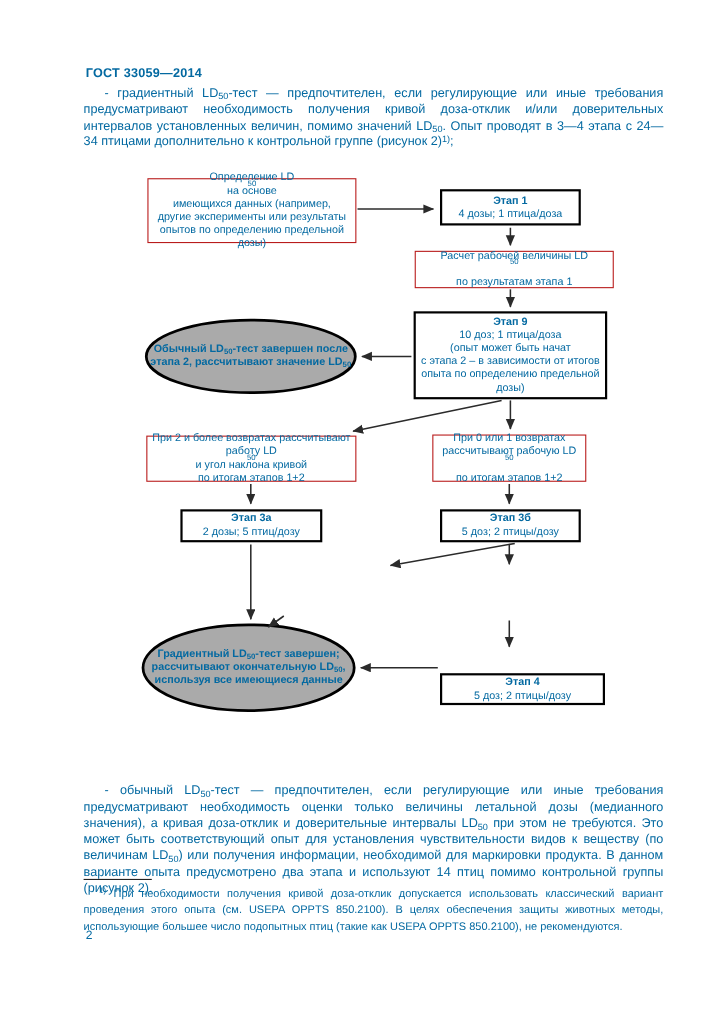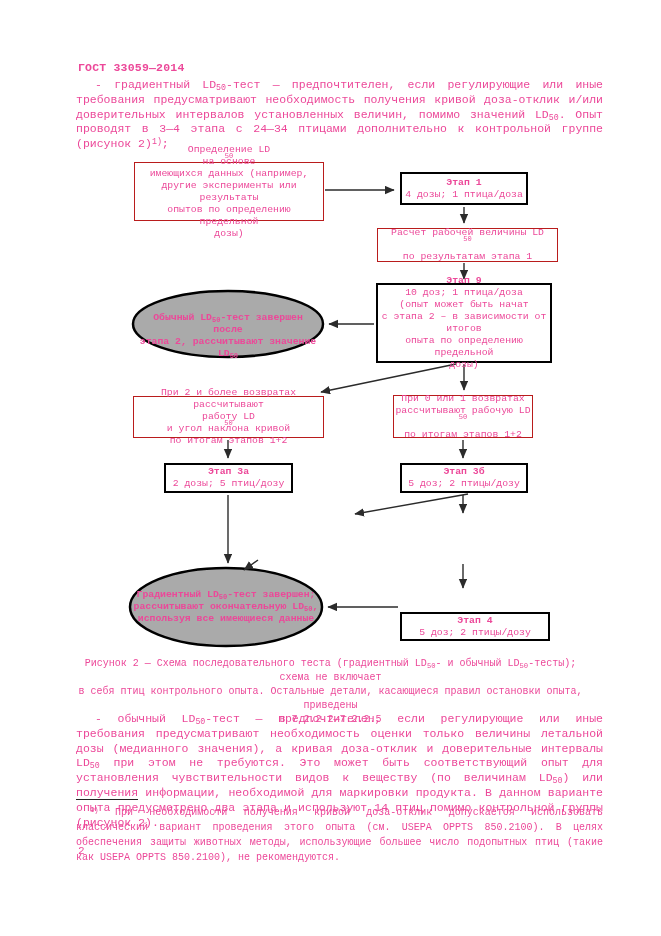--- a/index.html
+++ b/index.html
@@ -1,18 +1,18 @@
 <!DOCTYPE html>
 <html lang="ru"><head>
 <meta charset="utf-8">
 <style>
   html,body{margin:0;padding:0;background:#ffffff;}
   .page{
     position:relative;width:661px;height:936px;background:#fff;
-    font-family:Liberation Mono, monospace;color:#ec4899;overflow:hidden;
+    font-family:Liberation Sans, sans-serif;color:#0369a1;overflow:hidden;
   }
   .doc-number{position:absolute;left:78px;top:61px;font-size:11.5px;font-weight:bold;letter-spacing:.2px;}
   .para{
     position:absolute;left:76px;width:527px;font-size:11.5px;line-height:14.8px;
     text-align:justify;text-indent:19px;
   }
   .para1{top:78px;}
   .para2{top:712px;}
   sub{font-size:.72em;vertical-align:-0.28em;line-height:0;}
   sup{font-size:.72em;vertical-align:.38em;line-height:0;}
@@ -142,23 +142,20 @@
     <div class="fnode stage n-stage4">
       <div class="stage-title">Этап 4</div>
       <div>5 доз; 2 птицы/дозу</div>
     </div>
 
     <div class="ell-text n-ell2-text">Градиентный LD<sub>50</sub>-тест завершен;
 рассчитывают окончательную LD<sub>50</sub>,
 используя все имеющиеся данные</div>
   </div>
 
-  <div class="caption">Рисунок 2 — Схема последовательного теста (градиентный LD<sub>50</sub>- и обычный LD<sub>50</sub>-тесты); схема не включает
-в себя птиц контрольного опыта. Остальные детали, касающиеся правил остановки опыта, приведены
-в 7.2.2.2—7.2.2.5</div>
 
   <div class="para para2">- обычный LD<sub>50</sub>-тест — предпочтителен, если регулирующие или иные требования предусматривают необходимость оценки только величины летальной дозы (медианного значения), а кривая доза-отклик и доверительные интервалы LD<sub>50</sub> при этом не требуются. Это может быть соответствующий опыт для установления чувствительности видов к веществу (по величинам LD<sub>50</sub>) или получения информации, необходимой для маркировки продукта. В данном варианте опыта предусмотрено два этапа и используют 14 птиц помимо контрольной группы (рисунок 2).</div>
 
   <div class="footnote-rule"></div>
   <div class="footnote"><sup>1)</sup> При необходимости получения кривой доза-отклик допускается использовать классический вариант проведения этого опыта (см. USEPA OPPTS 850.2100). В целях обеспечения защиты животных методы, использующие большее число подопытных птиц (такие как USEPA OPPTS 850.2100), не рекомендуются.</div>
 
   <div class="page-number">2</div>
 </div>
 
 </body></html>

